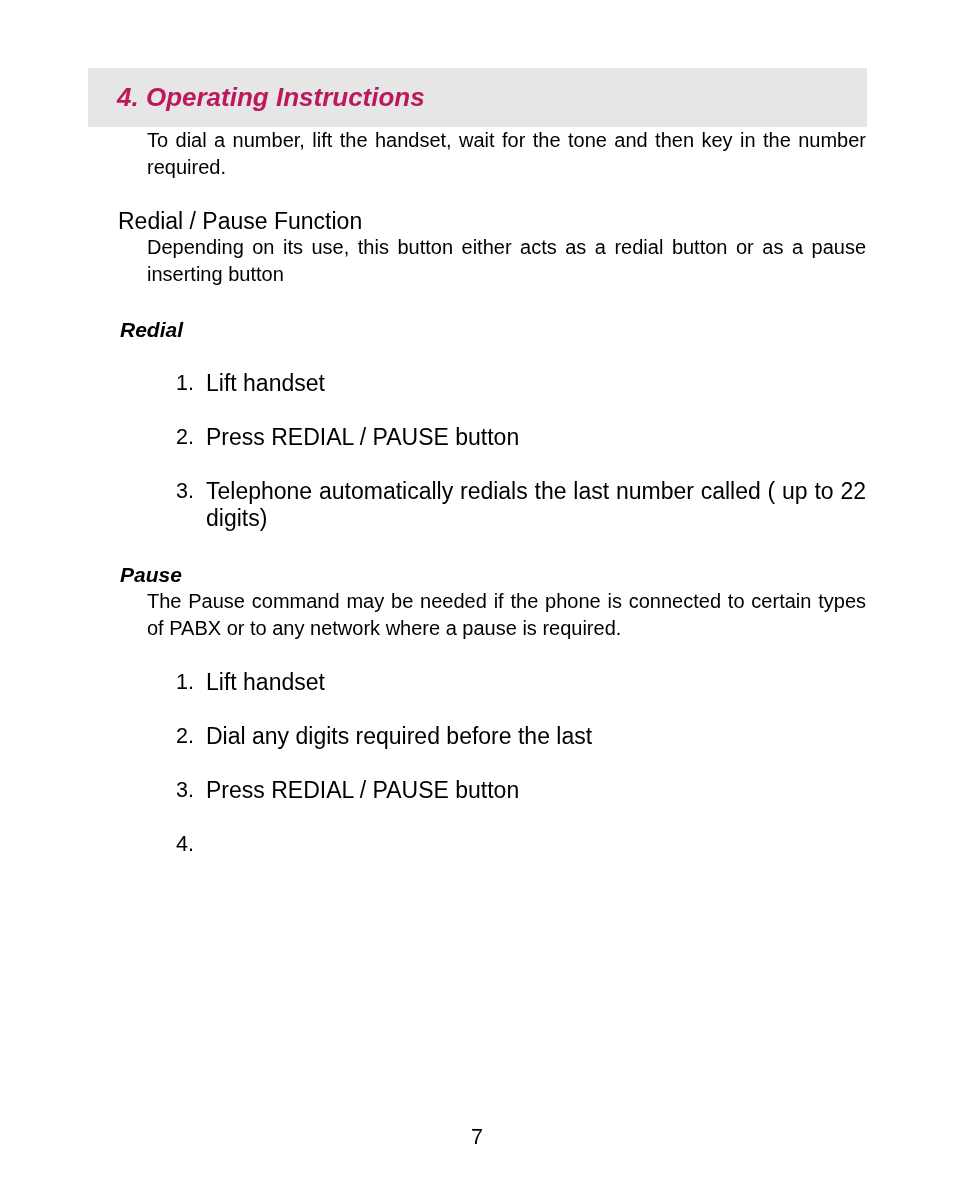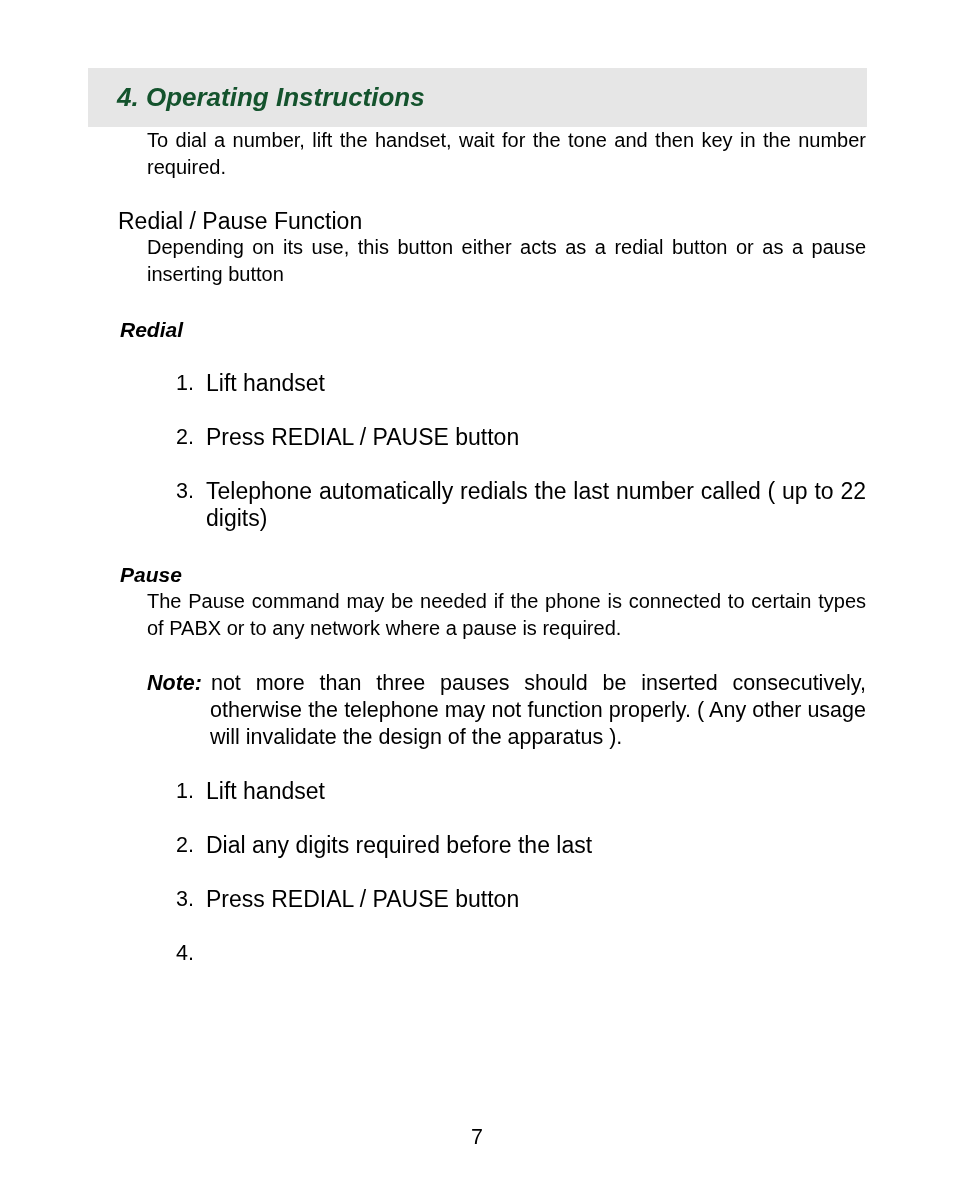--- a/index.html
+++ b/index.html
@@ -23,21 +23,21 @@
     background: #e6e6e6;
     display: flex;
     align-items: center;
   }
   .band h1 {
     margin: 0;
     padding-left: 29px;
     font-size: 26px;
     font-weight: 700;
     font-style: italic;
-    color: #14532d;
+    color: #be185d;
   }
   p.body {
     margin: 0 0 0 147px;
     width: 719px;
     font-size: 20px;
     line-height: 27px;
     text-align: justify;
   }
   .intro { margin-top: 18px; }
   h2.subsection {
@@ -131,21 +131,20 @@
     <li class="step">
       <span class="step-num">3.</span>
       <span class="step-text">Telephone automatically redials the last number called ( up to 22 digits)</span>
     </li>
   </ol>
 
   <h3 class="subhead pause-head">Pause</h3>
 
   <p class="body after-pause">The Pause command may be needed if the phone is connected to certain types of PABX or to any network where a pause is required.</p>
 
-  <p class="note"><span class="note-label">Note:</span><span class="note-text">not more than three pauses should be inserted consecutively, otherwise the telephone may not function properly. ( Any other usage will invalidate the design of the apparatus ).</span></p>
 
   <ol class="steps">
     <li class="step">
       <span class="step-num">1.</span>
       <span class="step-text">Lift handset</span>
     </li>
     <li class="step">
       <span class="step-num">2.</span>
       <span class="step-text">Dial any digits required before the last</span>
     </li>

